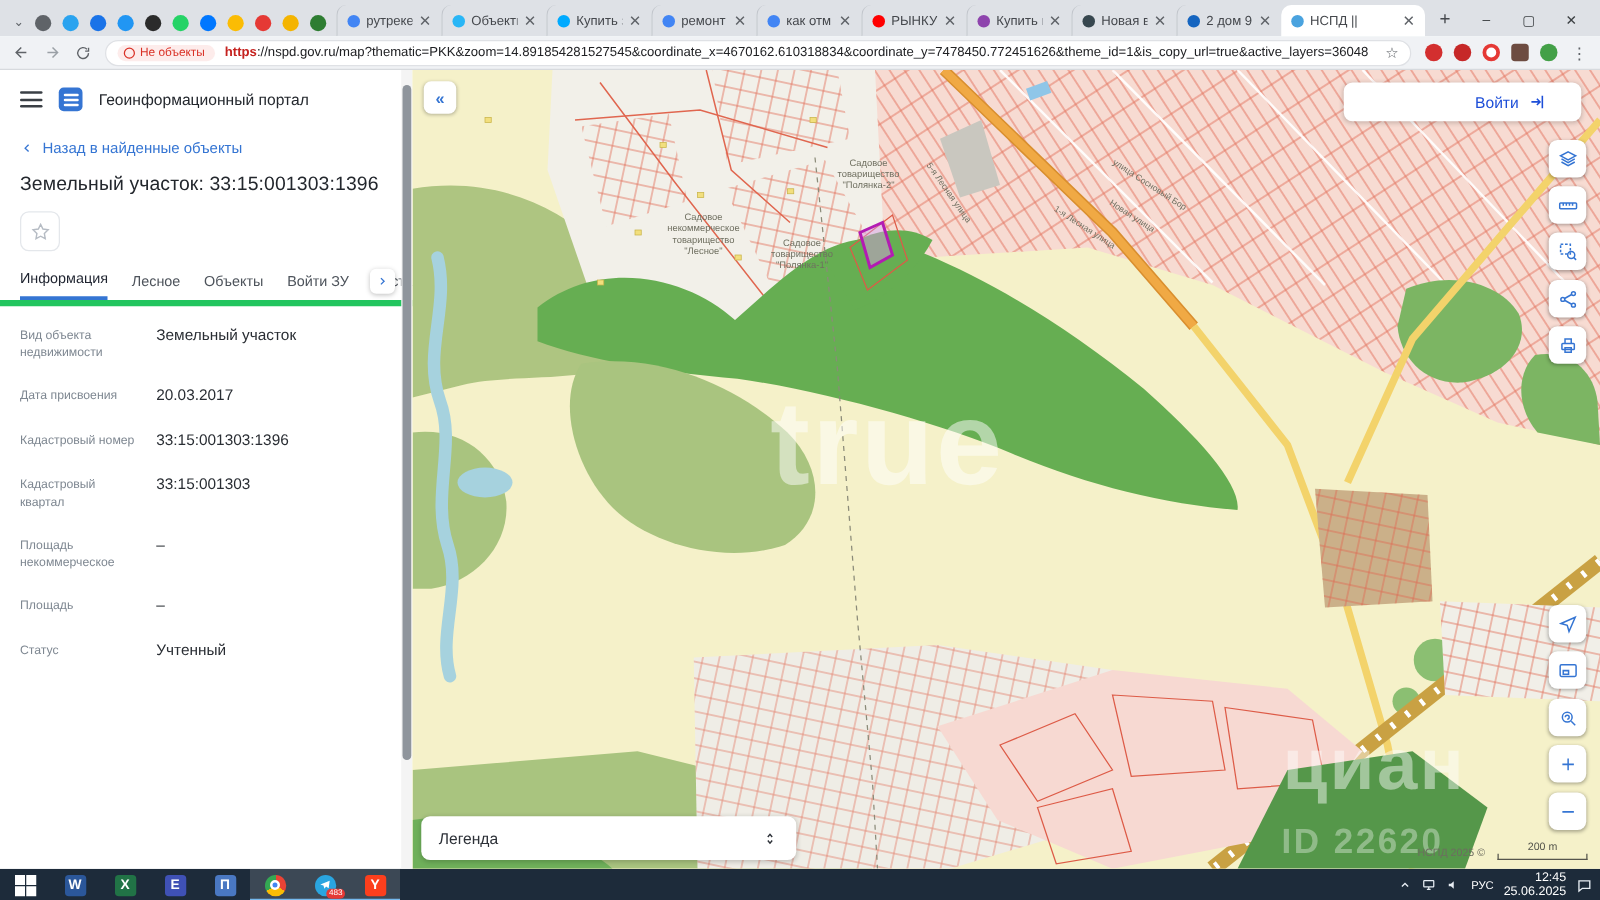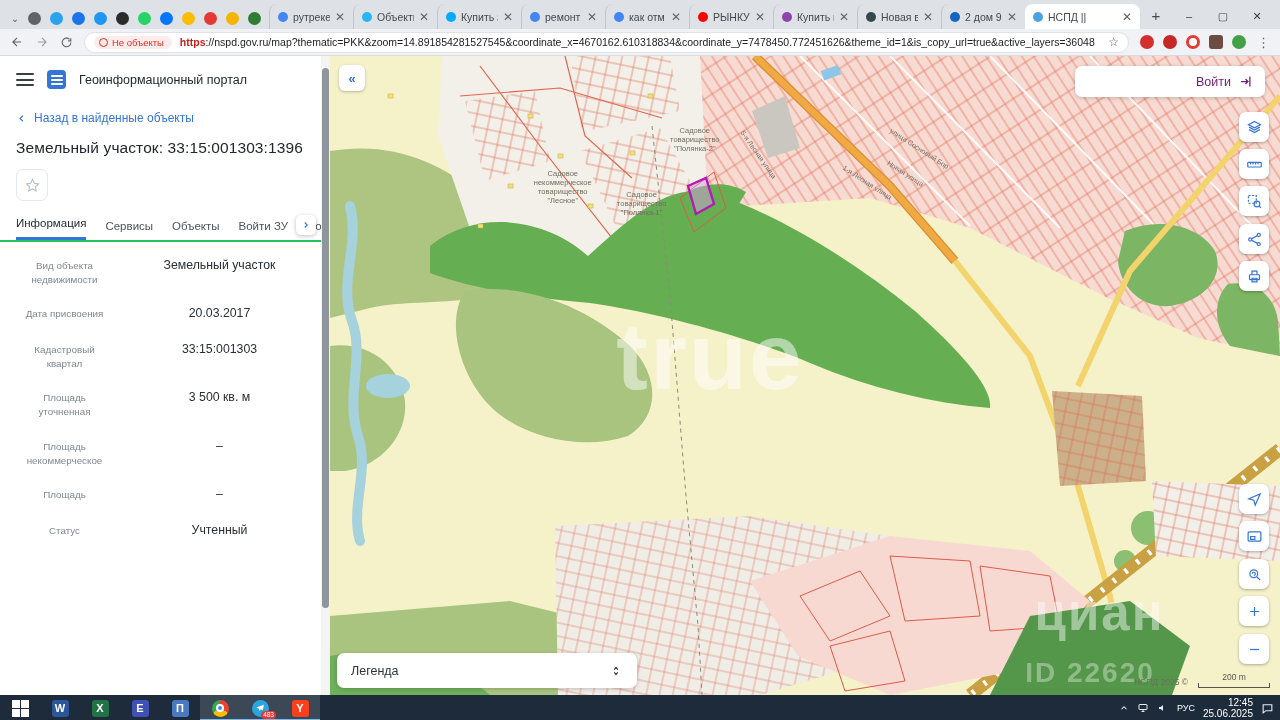--- a/index.html
+++ b/index.html
@@ -42,38 +42,38 @@
   .panel{width:330px;background:#fff;position:relative;flex:none;}
   .panel-head{display:flex;align-items:center;gap:13px;padding:14px 14px 10px 16px;}
   .hamburger{width:18px;display:flex;flex-direction:column;gap:3.5px;}
   .hamburger span{height:2px;background:#3a3f45;border-radius:1px;}
   .logo{width:19px;height:19px;background:#3575d3;border-radius:4px;display:flex;flex-direction:column;justify-content:center;gap:2px;padding:0 3.5px;}
   .logo i{height:2px;background:#fff;border-radius:1px;display:block;}
   .app-title{font-size:12.5px;color:#24282e;}
   .back-link{display:flex;align-items:center;gap:7px;color:#3575d3;font-size:12px;padding:12px 16px 0 16px;}
   .page-title{font-size:15.5px;color:#23272d;padding:14px 16px 0 16px;font-weight:500;letter-spacing:.1px;}
   .fav-btn{width:32px;height:32px;border:1px solid #e4e7eb;border-radius:7px;margin:12px 16px 0 16px;display:flex;align-items:center;justify-content:center;color:#b6bcc4;}
-  .panel-tabs{display:flex;align-items:flex-end;gap:19px;padding:16px 0 0 16px;border-bottom:2px solid #22c55e;position:relative;overflow:hidden;}
+  .panel-tabs{display:flex;align-items:flex-end;gap:19px;padding:16px 0 0 16px;border-bottom:5px solid #22c55e;position:relative;overflow:hidden;}
   .ptab{font-size:11.5px;color:#4d535b;padding-bottom:8px;white-space:nowrap;}
   .ptab.active{color:#1f2430;border-bottom:3px solid #3575d3;}
   .ptab-next{position:absolute;right:14px;bottom:5px;width:20px;height:20px;background:#fff;border-radius:5px;box-shadow:0 1px 4px rgba(0,0,0,.25);display:flex;align-items:center;justify-content:center;color:#3575d3;}
-  .fields{padding:6px 16px 0 16px;overflow:hidden;height:452px;text-align:center;}
+  .fields{padding:6px 16px 0 16px;overflow:hidden;height:452px;}
   .frow{display:flex;gap:12px;padding:9px 0;}
   .flabel{width:97px;flex:none;font-size:9.8px;color:#7e8791;line-height:1.45;padding-top:2px;}
   .fvalue{flex:1;font-size:12.3px;color:#2a2e34;line-height:1.42;}
   .panel-scroll{position:absolute;top:0;right:0;width:9px;height:100%;background:#f4f4f4;}
   .panel-thumb{position:absolute;top:12px;right:1px;width:7px;height:540px;background:#8f959c;border-radius:4px;}
 
   
   .map{flex:1;position:relative;overflow:hidden;background:#f5f1c9;}
   .map svg.geo{position:absolute;inset:0;}
   .map-label{position:absolute;transform:translate(-50%,-50%);text-align:center;line-height:1.2;color:#6f6f60;white-space:pre-line;pointer-events:none;}
   .wmark{position:absolute;transform:translate(-50%,-50%);color:#fff;font-weight:bold;letter-spacing:2px;pointer-events:none;}
   .collapse-btn{position:absolute;left:9px;top:9px;width:26px;height:26px;background:#fff;border-radius:6px;box-shadow:0 1px 3px rgba(0,0,0,.25);display:flex;align-items:center;justify-content:center;color:#3575d3;font-size:13px;font-weight:bold;}
-  .login-panel{position:absolute;top:10px;right:15px;width:190px;height:31px;background:#fff;border-radius:7px;box-shadow:0 1px 4px rgba(0,0,0,.2);display:flex;align-items:center;justify-content:flex-end;gap:7px;padding:0 12px;color:#701a75;font-size:12.5px;}
+  .login-panel{position:absolute;top:10px;right:15px;width:190px;height:31px;background:#fff;border-radius:7px;box-shadow:0 1px 4px rgba(0,0,0,.2);display:flex;align-items:center;justify-content:flex-end;gap:7px;padding:0 28px;color:#1d4ed8;font-size:12.5px;}
   .tool-btn{position:absolute;right:11px;width:30px;height:30px;background:#fff;border-radius:7px;box-shadow:0 1px 3px rgba(0,0,0,.3);display:flex;align-items:center;justify-content:center;color:#3575d3;}
   .legend-bar{position:absolute;left:7px;bottom:7px;width:300px;height:35px;background:#fff;border-radius:7px;box-shadow:0 1px 4px rgba(0,0,0,.2);display:flex;align-items:center;justify-content:space-between;padding:0 14px;font-size:12.5px;color:#2d3138;}
   .legend-sort{color:#2d3138;display:flex;}
   .map-attrib{position:absolute;right:92px;bottom:8px;font-size:8.5px;color:#6d6d60;}
   .scalebar{position:absolute;right:10px;bottom:7px;width:72px;text-align:center;font-size:8.5px;color:#55554c;}
   .scalebar .bar{height:5px;border-left:1px solid #55554c;border-right:1px solid #55554c;border-bottom:1px solid #55554c;margin-top:1px;}
 
   
   .taskbar{height:26px;background:#1d2b3a;display:flex;align-items:center;color:#fff;}
   .tb-app{width:40px;height:26px;display:flex;align-items:center;justify-content:center;position:relative;}
@@ -225,46 +225,46 @@
       <span>Назад в найденные объекты</span>
     </div>
     <div class="page-title">Земельный участок: 33:15:001303:1396</div>
     <div class="fav-btn">
       <svg width="17" height="17" viewBox="0 0 24 24" fill="none" stroke="currentColor" stroke-width="1.6">
           <path d="M12 3.5l2.6 5.3 5.9.9-4.3 4.1 1 5.8-5.2-2.7-5.2 2.7 1-5.8L3.5 9.7l5.9-.9z"></path>
         </svg>
     </div>
     <div class="panel-tabs" id="ptabs">
         <span class="ptab active">Информация</span>
-        <span class="ptab">Сервисы</span>
+        <span class="ptab">Лесное</span>
         <span class="ptab">Объекты</span>
         <span class="ptab">Войти ЗУ</span>
         <span class="ptab">Соста</span>
         <span class="ptab-next">
           <svg width="10" height="10" viewBox="0 0 24 24" fill="none" stroke="currentColor" stroke-width="2.6">
             <path d="M9 6l6 6-6 6"></path>
           </svg>
         </span>
       </div>
     <div class="fields" id="fields">
         <div class="frow">
           <div class="flabel">Вид объекта недвижимости</div>
           <div class="fvalue">Земельный участок</div>
         </div>
         <div class="frow">
           <div class="flabel">Дата присвоения</div>
           <div class="fvalue">20.03.2017</div>
         </div>
         <div class="frow">
+          <div class="flabel">Кадастровый номер</div>
+          <div class="fvalue">33:15:001303:1396</div>
+        </div>
+        <div class="frow">
           <div class="flabel">Кадастровый квартал</div>
           <div class="fvalue">33:15:001303</div>
-        </div>
-        <div class="frow">
-          <div class="flabel">Площадь уточненная</div>
-          <div class="fvalue">3 500 кв. м</div>
         </div>
         <div class="frow">
           <div class="flabel">Площадь некоммерческое</div>
           <div class="fvalue">–</div>
         </div>
         <div class="frow">
           <div class="flabel">Площадь</div>
           <div class="fvalue">–</div>
         </div>
         <div class="frow">
@@ -383,21 +383,21 @@
 товарищество
 "Лесное"</div>
         <div class="map-label" style="left: 32.8%; top: 23%; font-size: 7.5px; transform: translate(-50%, -50%) rotate(0deg);">Садовое
 товарищество
 "Полянка-1"</div>
         <div class="map-label" style="left: 45%; top: 15.5%; font-size: 7px; transform: translate(-50%, -50%) rotate(55deg);">5-я Лесная улица</div>
         <div class="map-label" style="left: 62%; top: 14.5%; font-size: 7px; transform: translate(-50%, -50%) rotate(33deg);">улица Сосновый Бор</div>
         <div class="map-label" style="left: 60.5%; top: 18.5%; font-size: 7px; transform: translate(-50%, -50%) rotate(33deg);">Новая улица</div>
         <div class="map-label" style="left: 56.5%; top: 19.8%; font-size: 7px; transform: translate(-50%, -50%) rotate(33deg);">1-я Лесная улица</div>
         <div class="wmark" style="left: 40%; top: 47%; font-size: 95px; opacity: 0.5;">true</div>
-        <div class="wmark" style="left: 81%; top: 87%; font-size: 51px; opacity: 0.45; text-align: right;">циан</div>
+        <div class="wmark" style="left: 81%; top: 87%; font-size: 58px; opacity: 0.45; text-align: right;">циан</div>
         <div class="wmark" style="left: 80%; top: 96.5%; font-size: 28px; opacity: 0.35;">ID 22620</div>
       </div>
 
     <div class="collapse-btn">«</div>
     <div class="login-panel">
       <span>Войти</span>
       <svg width="15" height="15" viewBox="0 0 24 24" fill="none" stroke="currentColor" stroke-width="2">
           <path d="M12 8l4 4-4 4M16 12H5"></path>
           <path d="M19 4v16"></path>
         </svg>

